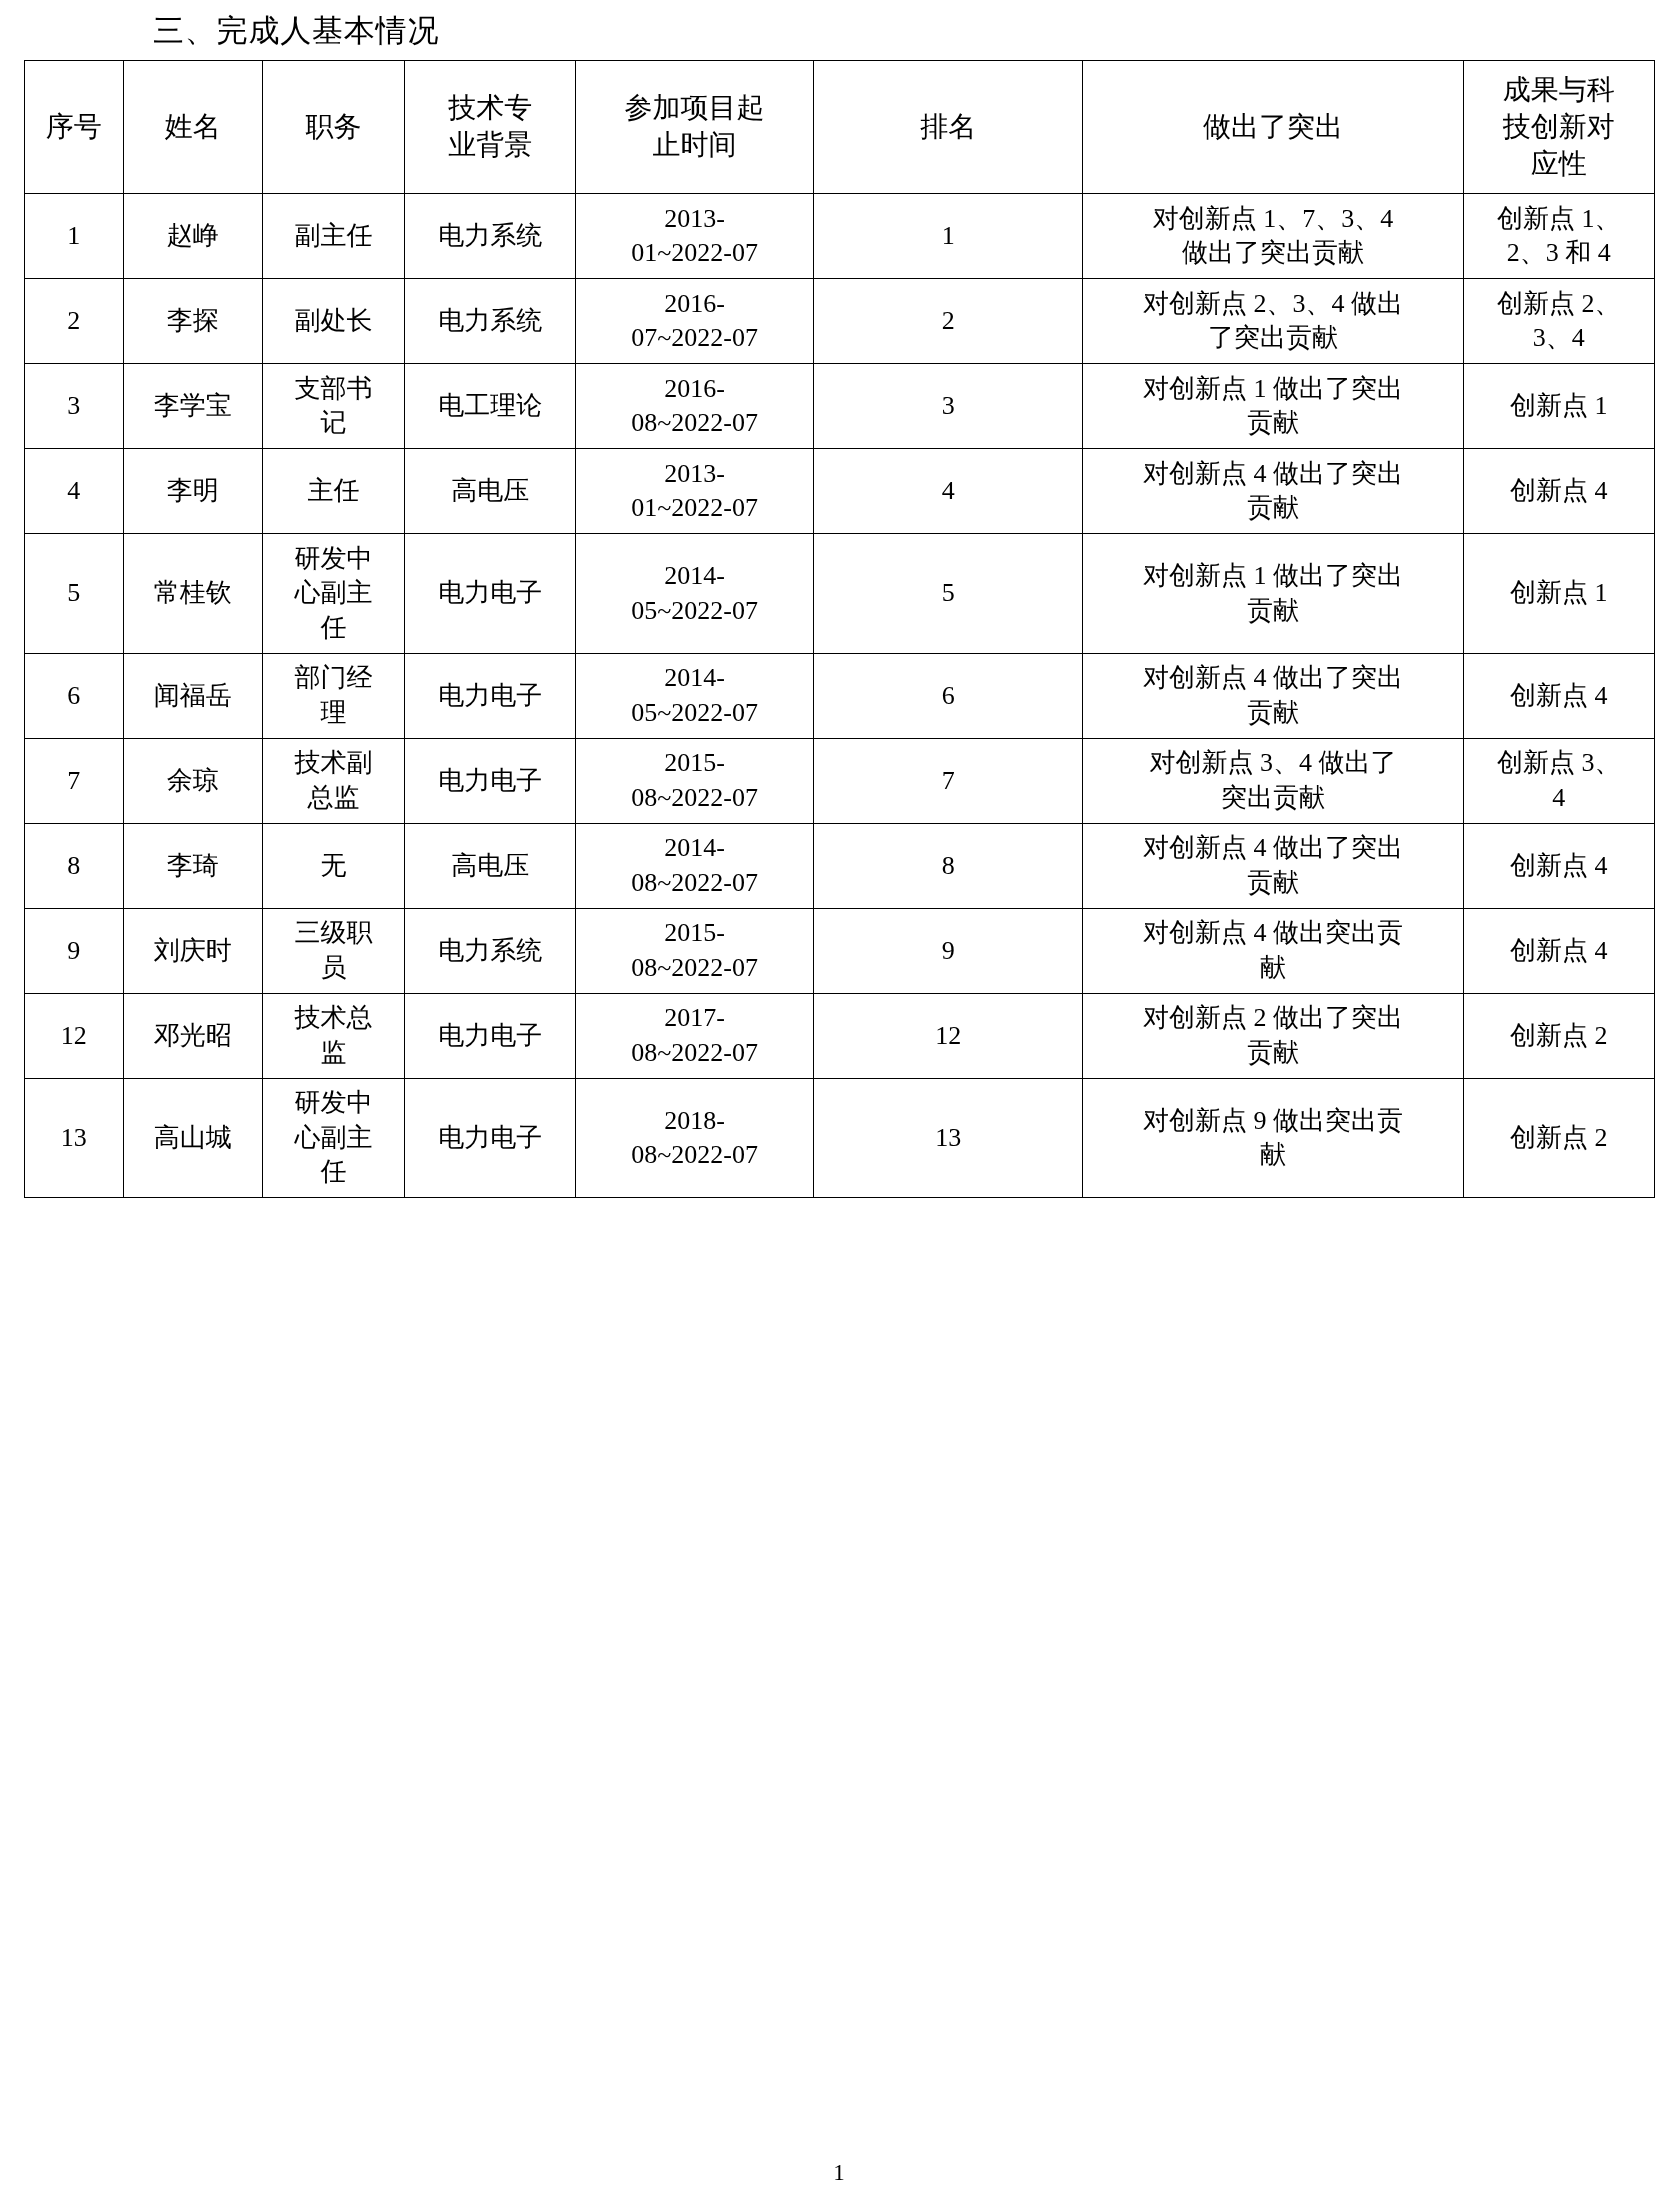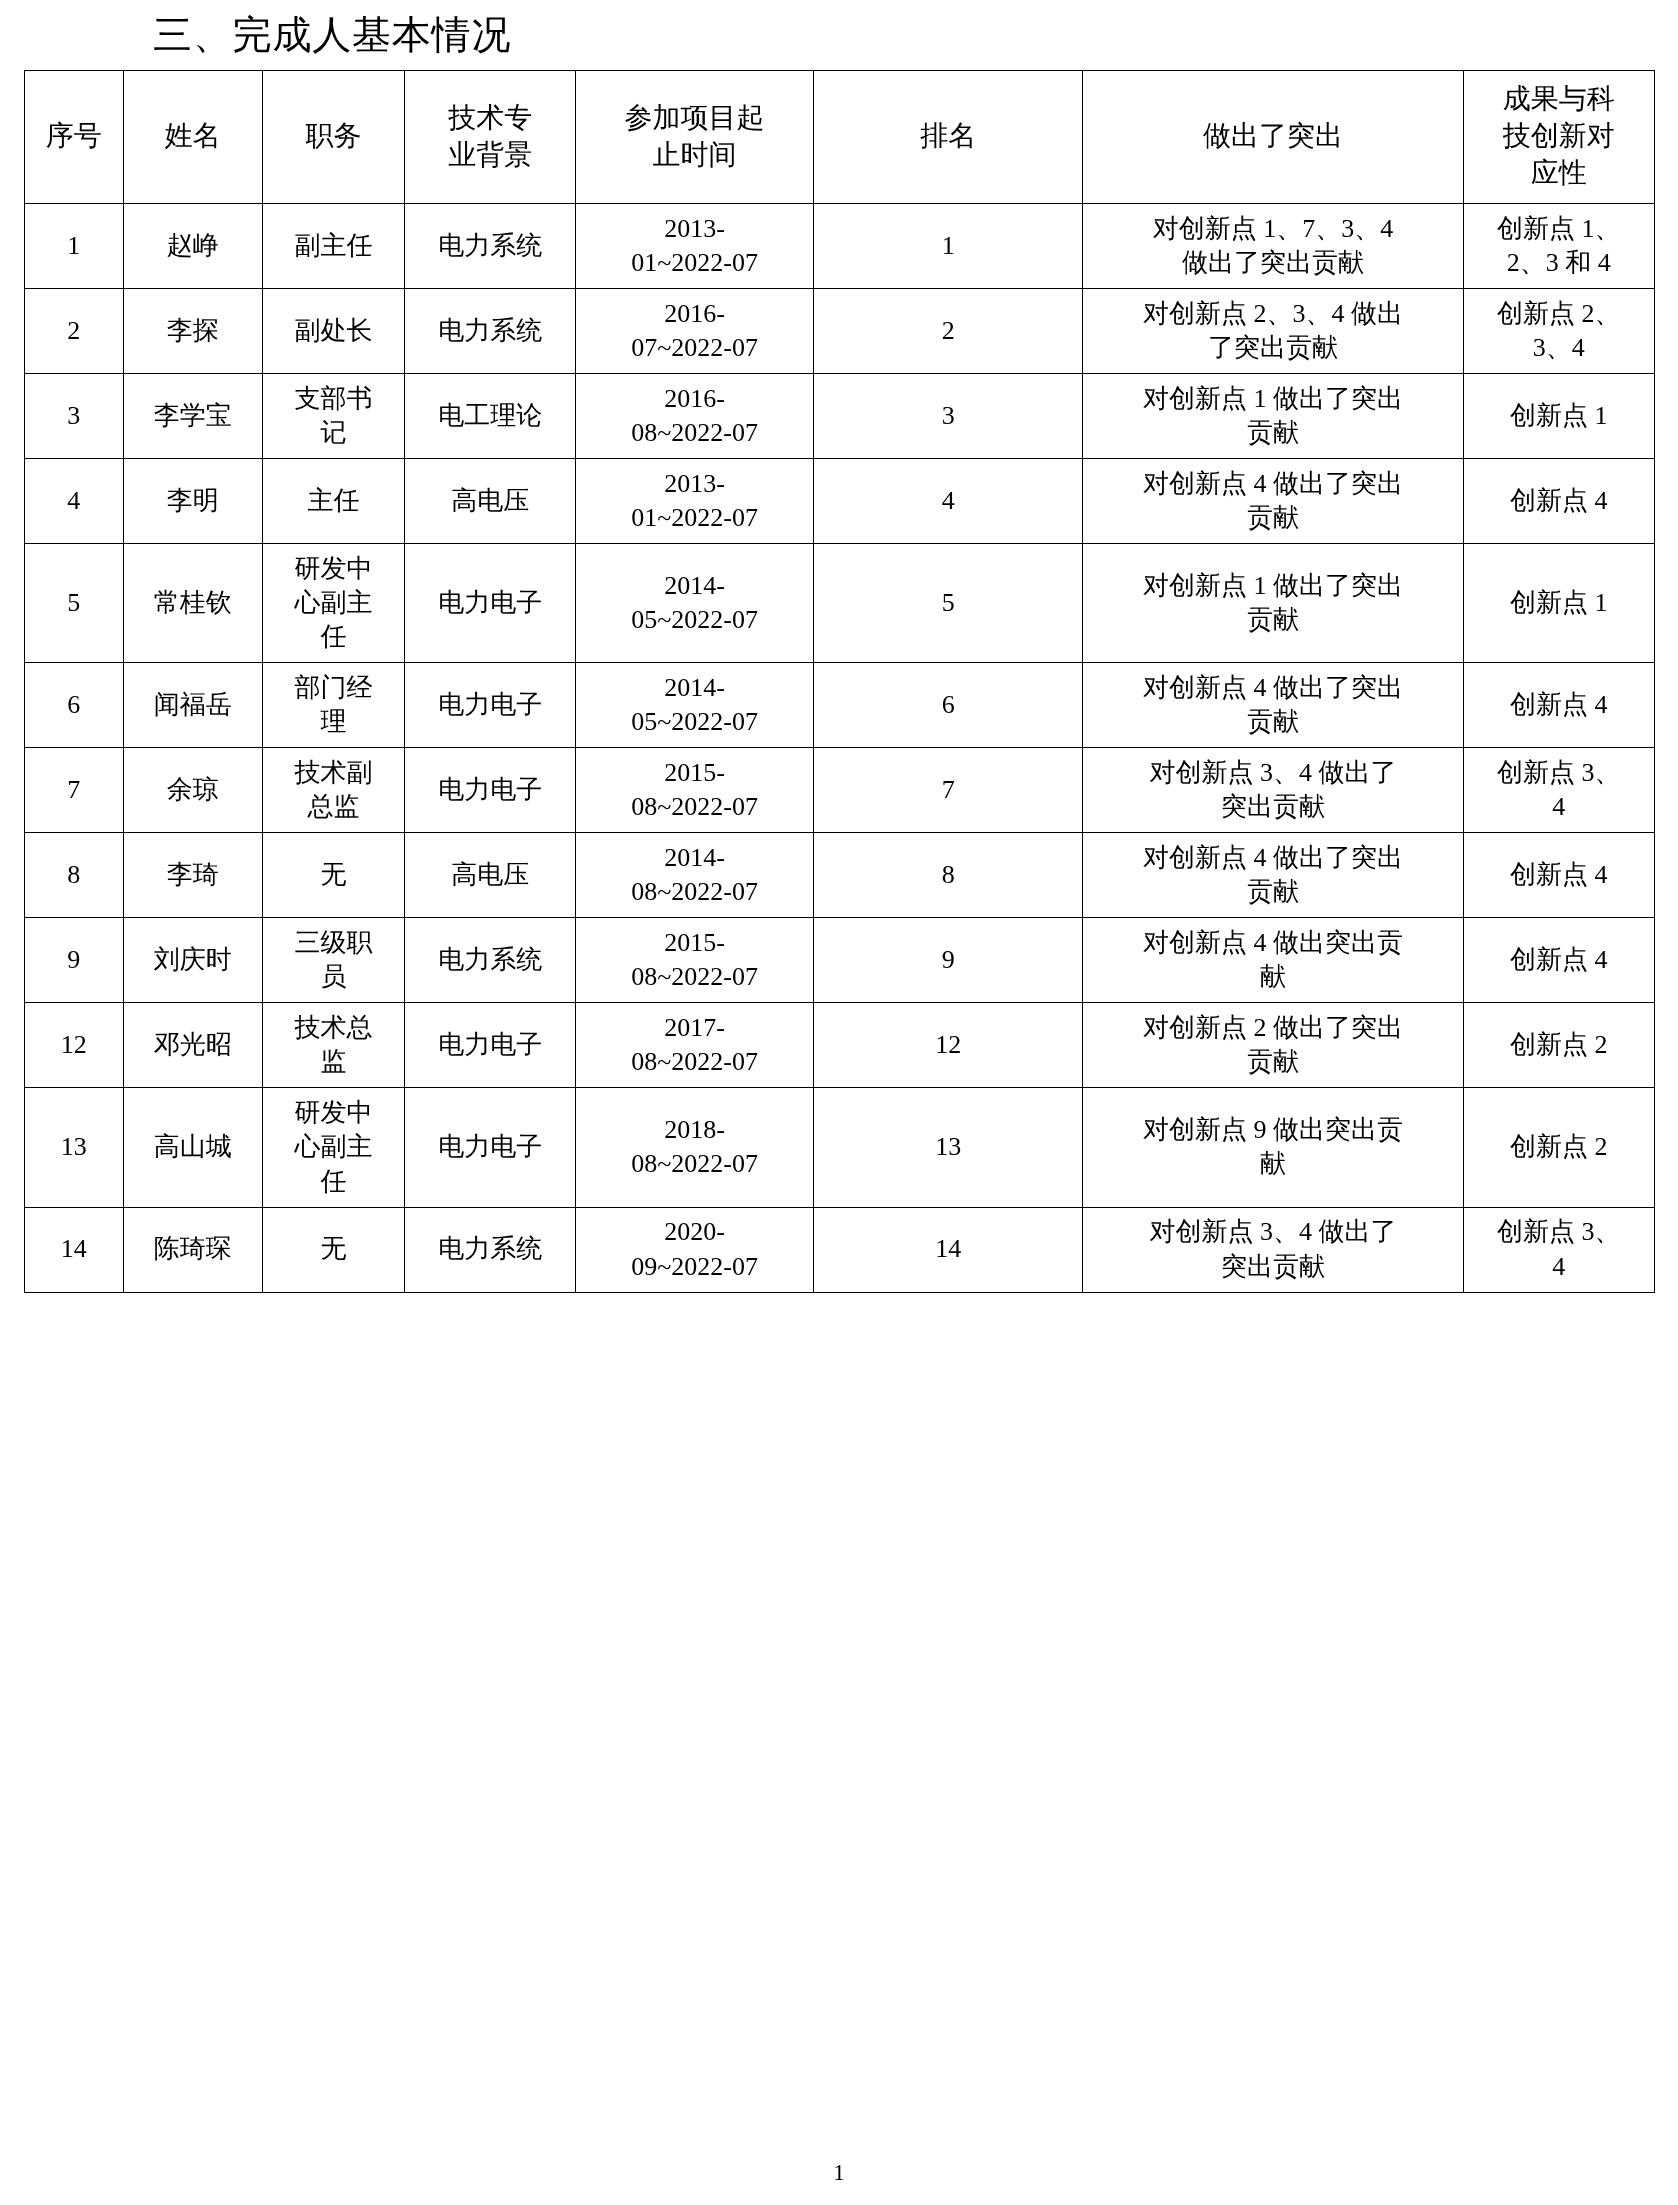--- a/index.html
+++ b/index.html
@@ -15,21 +15,21 @@
     position: relative;
   }
   .page {
     width: 1678px;
     min-height: 2205px;
     box-sizing: border-box;
     padding: 0;
     position: relative;
   }
   .section-title {
-    font-size: 39px;
+    font-size: 31px;
     line-height: 1.2;
     margin: 12.3px 0 10.7px 153px;
     letter-spacing: 0.8px;
   }
   table.people {
     border-collapse: collapse;
     margin: 0 auto;
     width: 1631px;
     table-layout: fixed;
   }
@@ -240,32 +240,19 @@
 心副主
 任</td>
           <td class="cell-multiline">电力电子</td>
           <td class="cell-multiline">2018-
 08~2022-07</td>
           <td class="cell-multiline">13</td>
           <td class="cell-multiline">对创新点 9 做出突出贡
 献</td>
           <td class="cell-multiline">创新点 2</td>
         </tr>
-        <tr>
-          <td class="cell-multiline">14</td>
-          <td class="cell-multiline">陈琦琛</td>
-          <td class="cell-multiline">无</td>
-          <td class="cell-multiline">电力系统</td>
-          <td class="cell-multiline">2020-
-09~2022-07</td>
-          <td class="cell-multiline">14</td>
-          <td class="cell-multiline">对创新点 3、4 做出了
-突出贡献</td>
-          <td class="cell-multiline">创新点 3、
-4</td>
-        </tr>
       </tbody>
   </table>
 
   <div class="page-number">1</div>
 
 </div>
 
 
 </body></html>

